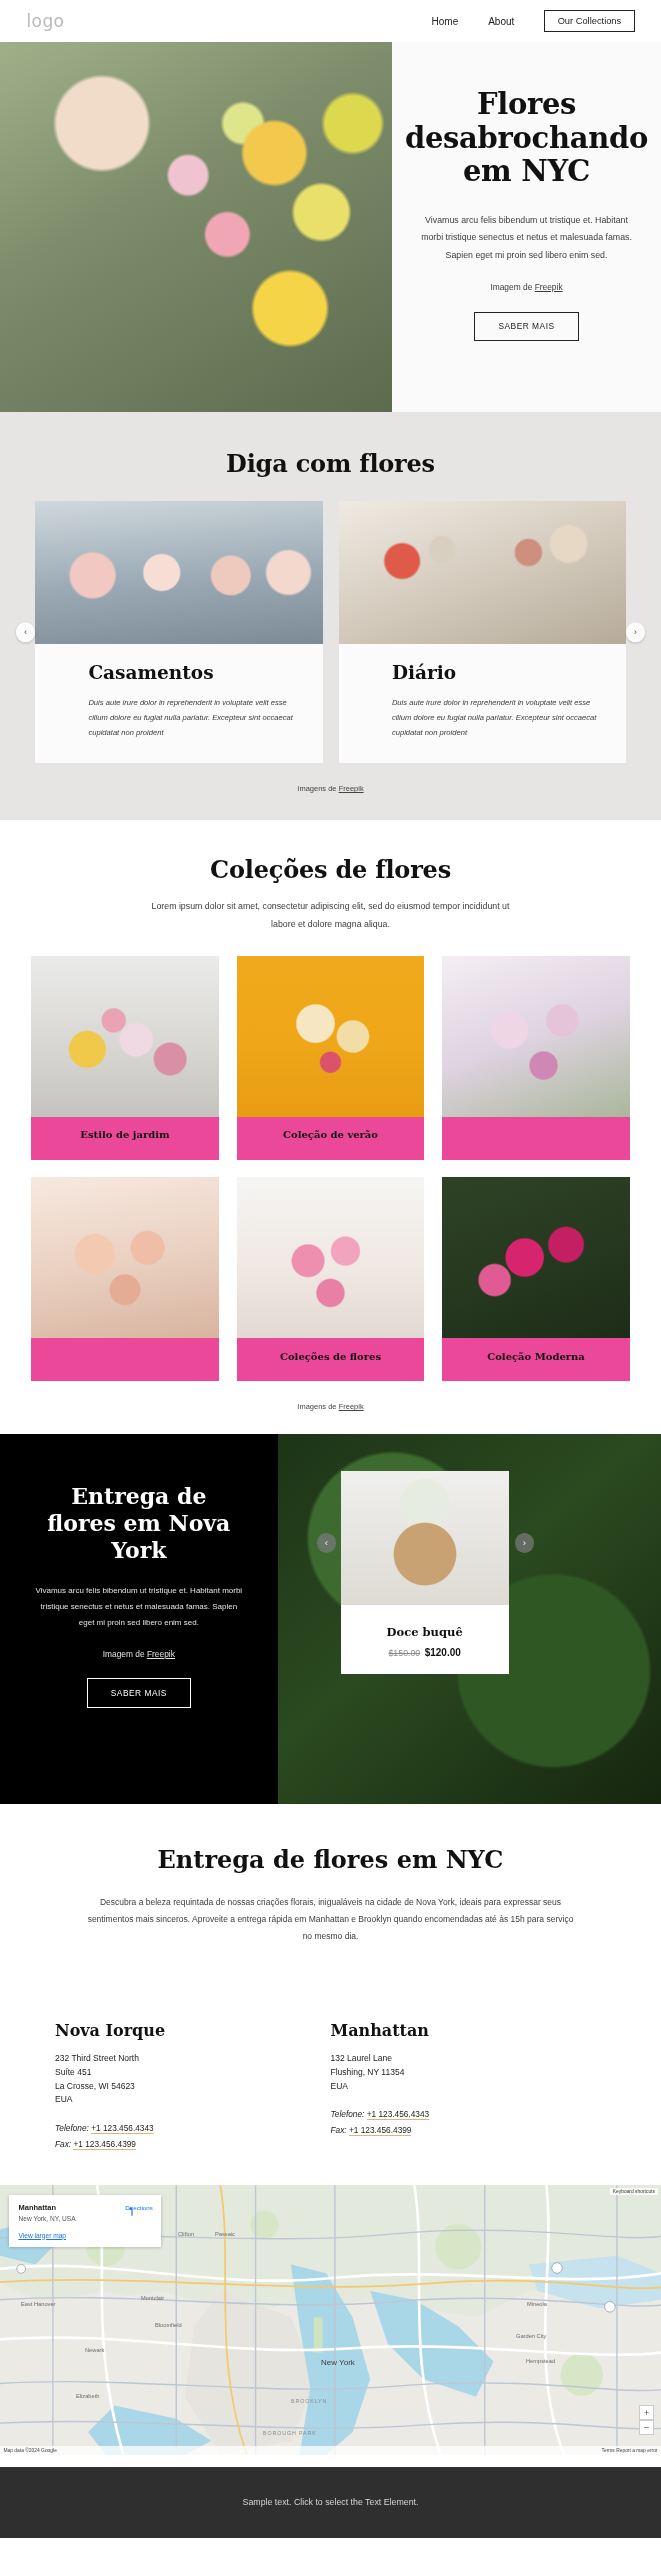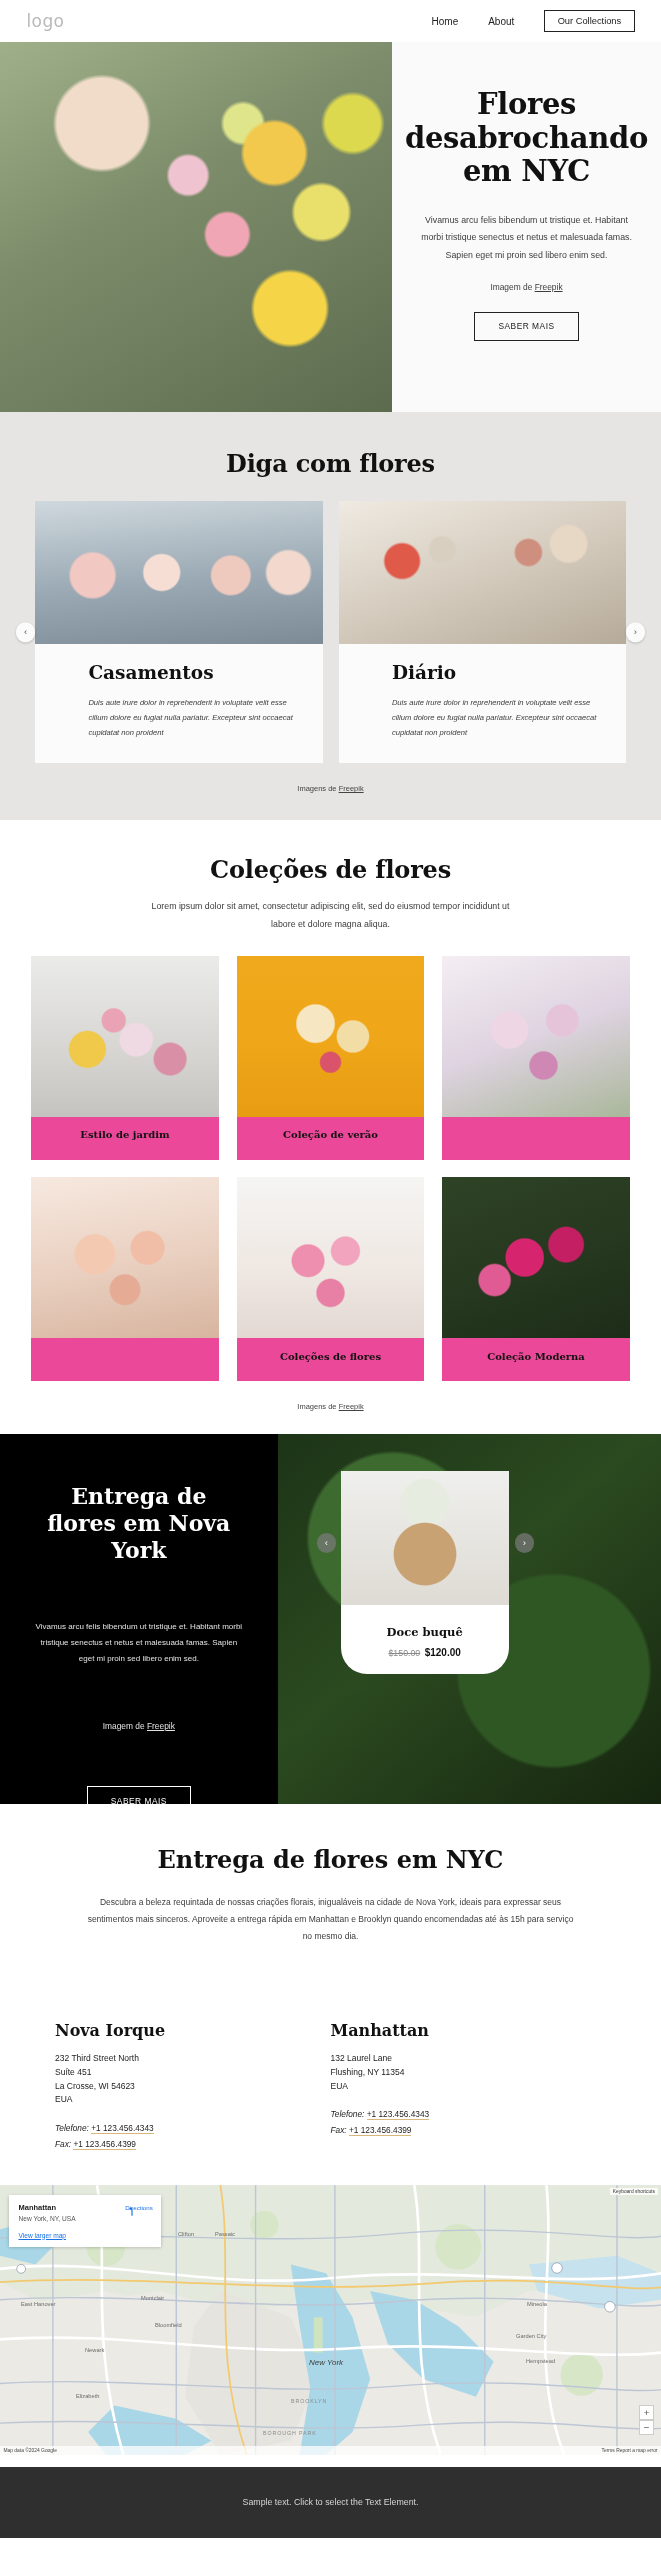--- a/index.html
+++ b/index.html
@@ -107,37 +107,37 @@
     text-align: center; padding: 12.3px 5.3px 19.4px;
     font-family: "DejaVu Serif", serif; font-weight: 700;
     font-size: 10px; color: #111;
   }
 
   
   .dark { display: flex; width: 661px; height: 370px; position: relative; }
   .dark-left {
     width: 278px; background: #000; color: #fff;
     padding: 49px 35px; display: flex; flex-direction: column;
-    align-items: center; text-align: center; gap: 36px;
+    align-items: center; text-align: center;
   }
   .dark-left h2 {
     font-family: "DejaVu Serif", serif; font-weight: 700;
     font-size: 22px; line-height: 1.22; color: #fff;
   }
   .dark-left p {
     font-size: 8px; line-height: 2.0; color: #e3e3e3; margin-top: 19.4px;
   }
   .dark-left .credit { color: #e3e3e3; }
   .dark-left .btn-box { border-color: #fff; color: #fff; margin-top: 19.4px; }
   .dark-right {
     width: 384px; position: relative; overflow: hidden; background:#1d2a15;
   }
   .product {
     position: absolute; left: 63px; top: 37px; width: 168px;
-    background: #fff; z-index: 4; padding-bottom: 16px; border-radius: 26px;
+    background: #fff; z-index: 4; padding-bottom: 16px;
   }
   .product .pimg { width: 100%; height: 134px; overflow:hidden; position:relative; }
   .product .pname {
     font-family: "DejaVu Serif", serif; font-weight: 700;
     font-size: 11.5px; text-align: center; margin-top: 19.4px; color: #111;
   }
   .product .prices { text-align: center; margin-top: 8px; font-size: 8.8px; }
   .product .old { text-decoration: line-through; color: #8a8a8a; margin-right: 4.4px; }
   .product .new { font-weight: 700; color: #111; font-size: 10px; }
   .parrow {
@@ -478,21 +478,21 @@
       </div>
     </div>
 
     <div class="mapctrl" style="bottom:35px">+</div>
     <div class="mapctrl" style="bottom:19.4px">−</div>
 
     <div class="mapattr">
       <span>Map data ©2024 Google</span>
       <span>Terms  Report a map error</span>
     </div>
-  <div class="maplbl big" style="left: 309px; top: 173px; font-style: italic;">New York</div>
+  <div class="maplbl big" style="left: 321px; top: 173px;">New York</div>
       <div class="maplbl" style="left: 71px; top: 21px;">Fairfield</div>
       <div class="maplbl" style="left: 178px; top: 46px;">Clifton</div>
       <div class="maplbl" style="left: 215px; top: 46px;">Passaic</div>
       <div class="maplbl" style="left: 21px; top: 116px;">East Hanover</div>
       <div class="maplbl" style="left: 141px; top: 110px;">Montclair</div>
       <div class="maplbl" style="left: 155px; top: 137px;">Bloomfield</div>
       <div class="maplbl" style="left: 85px; top: 162px;">Newark</div>
       <div class="maplbl" style="left: 526px; top: 173px;">Hempstead</div>
       <div class="maplbl area" style="left: 291px; top: 213px;">BROOKLYN</div>
       <div class="maplbl area" style="left: 263px; top: 245px;">BOROUGH PARK</div>

